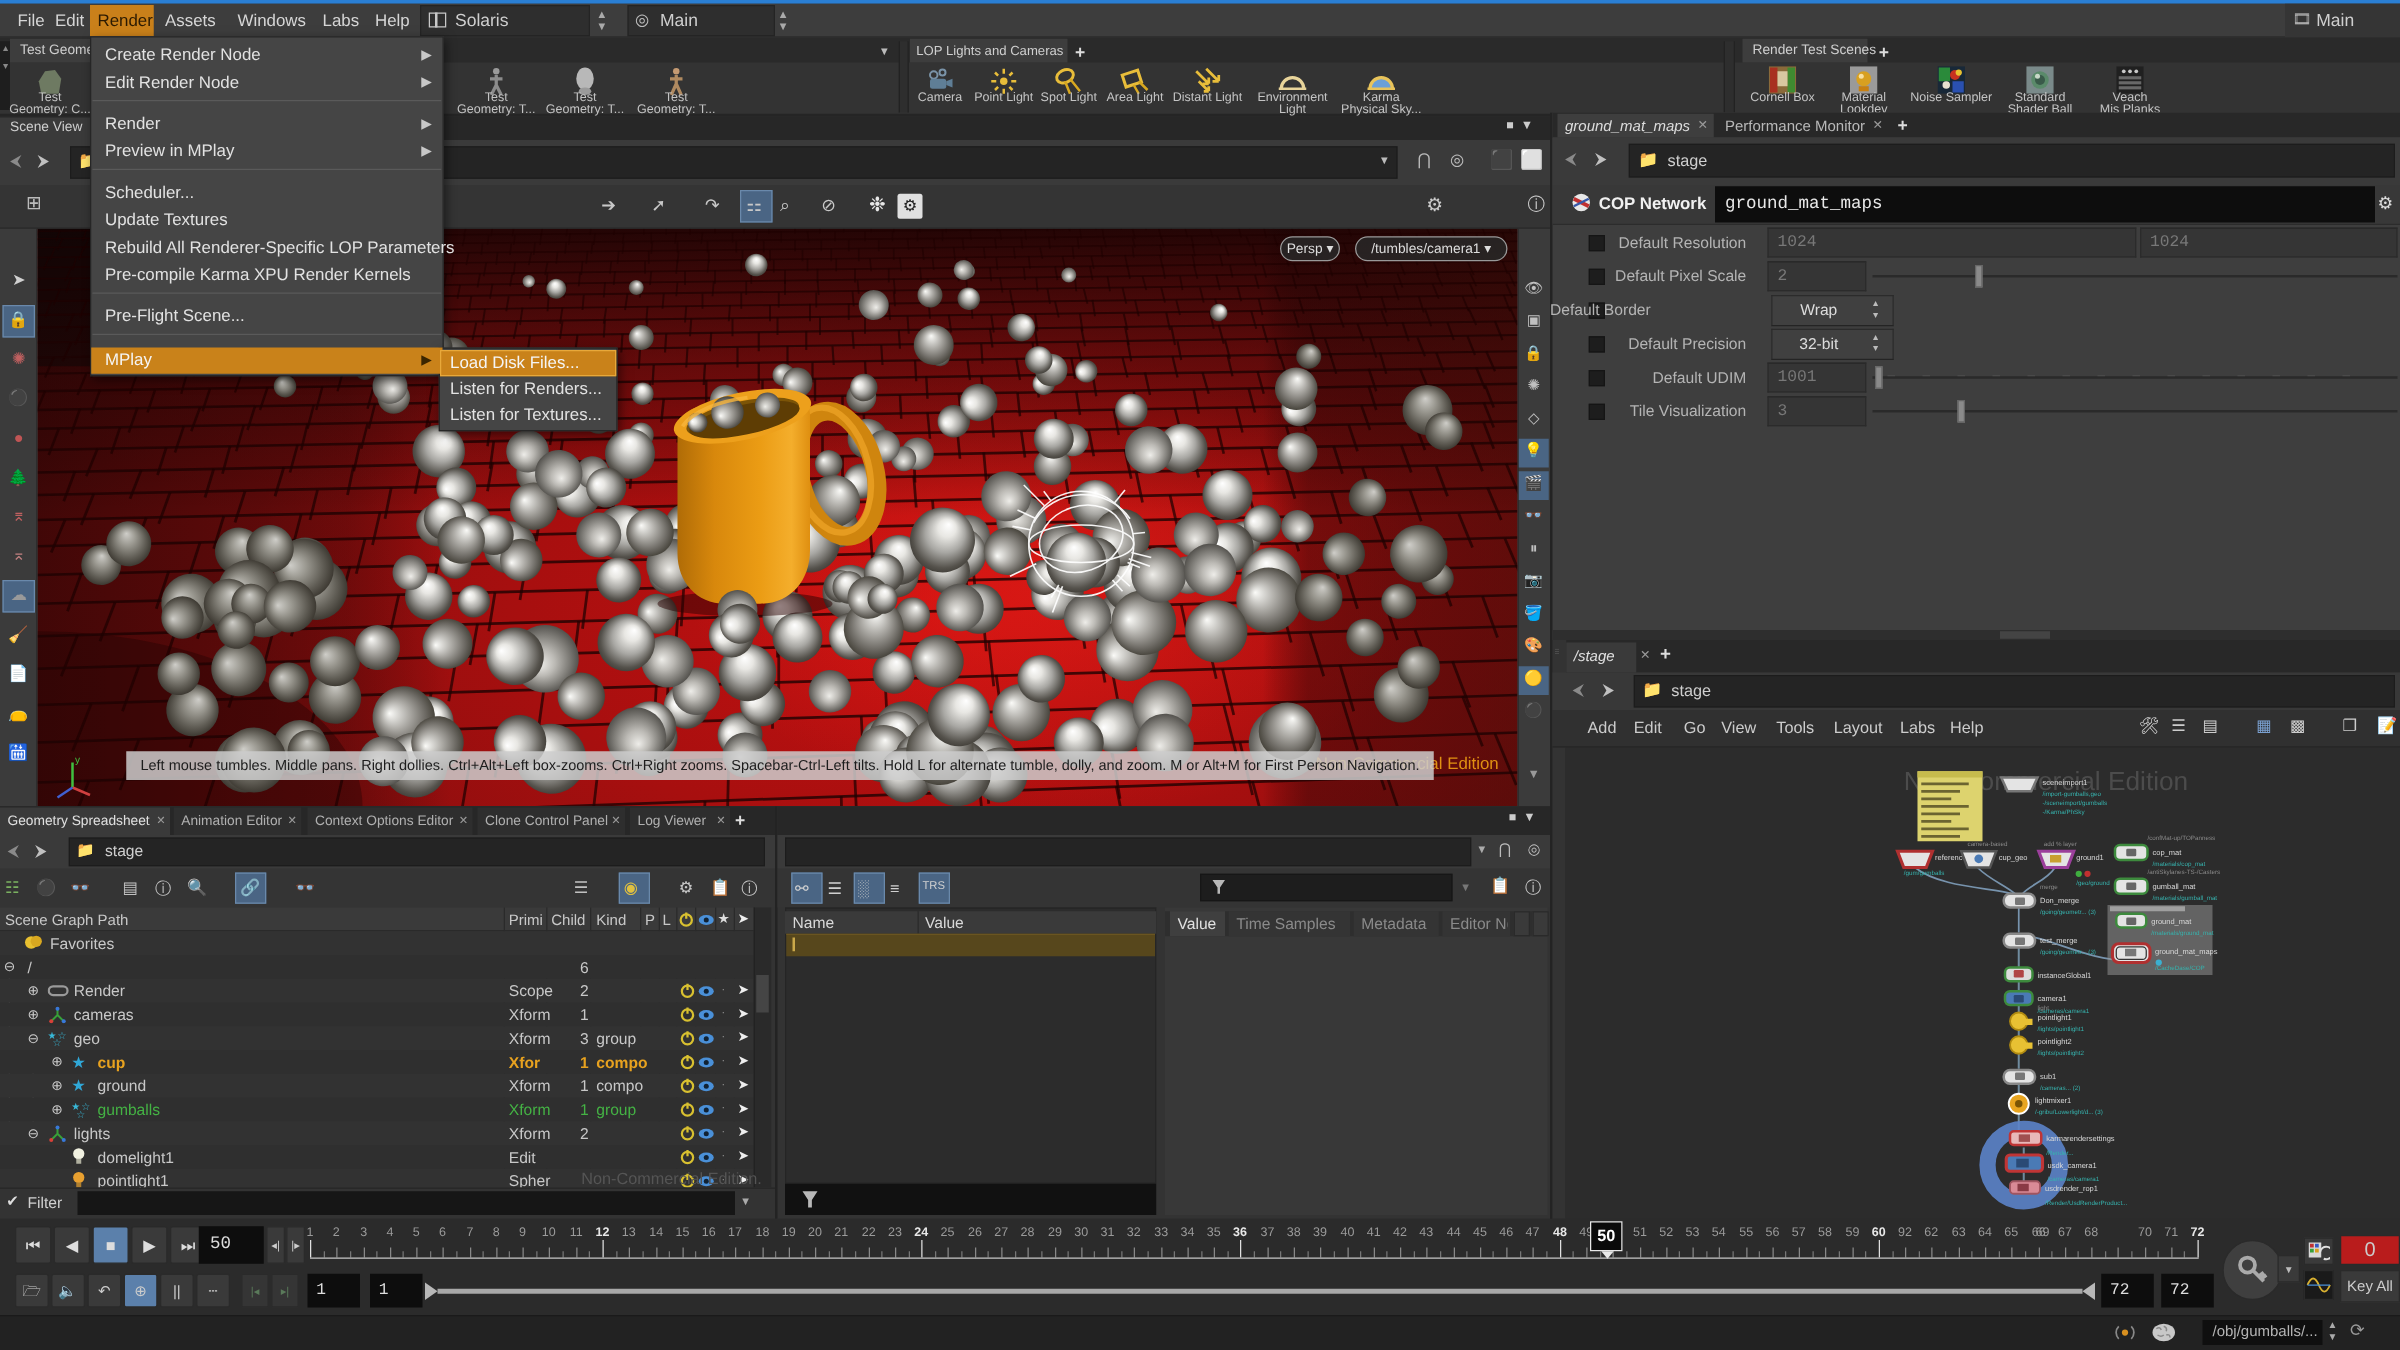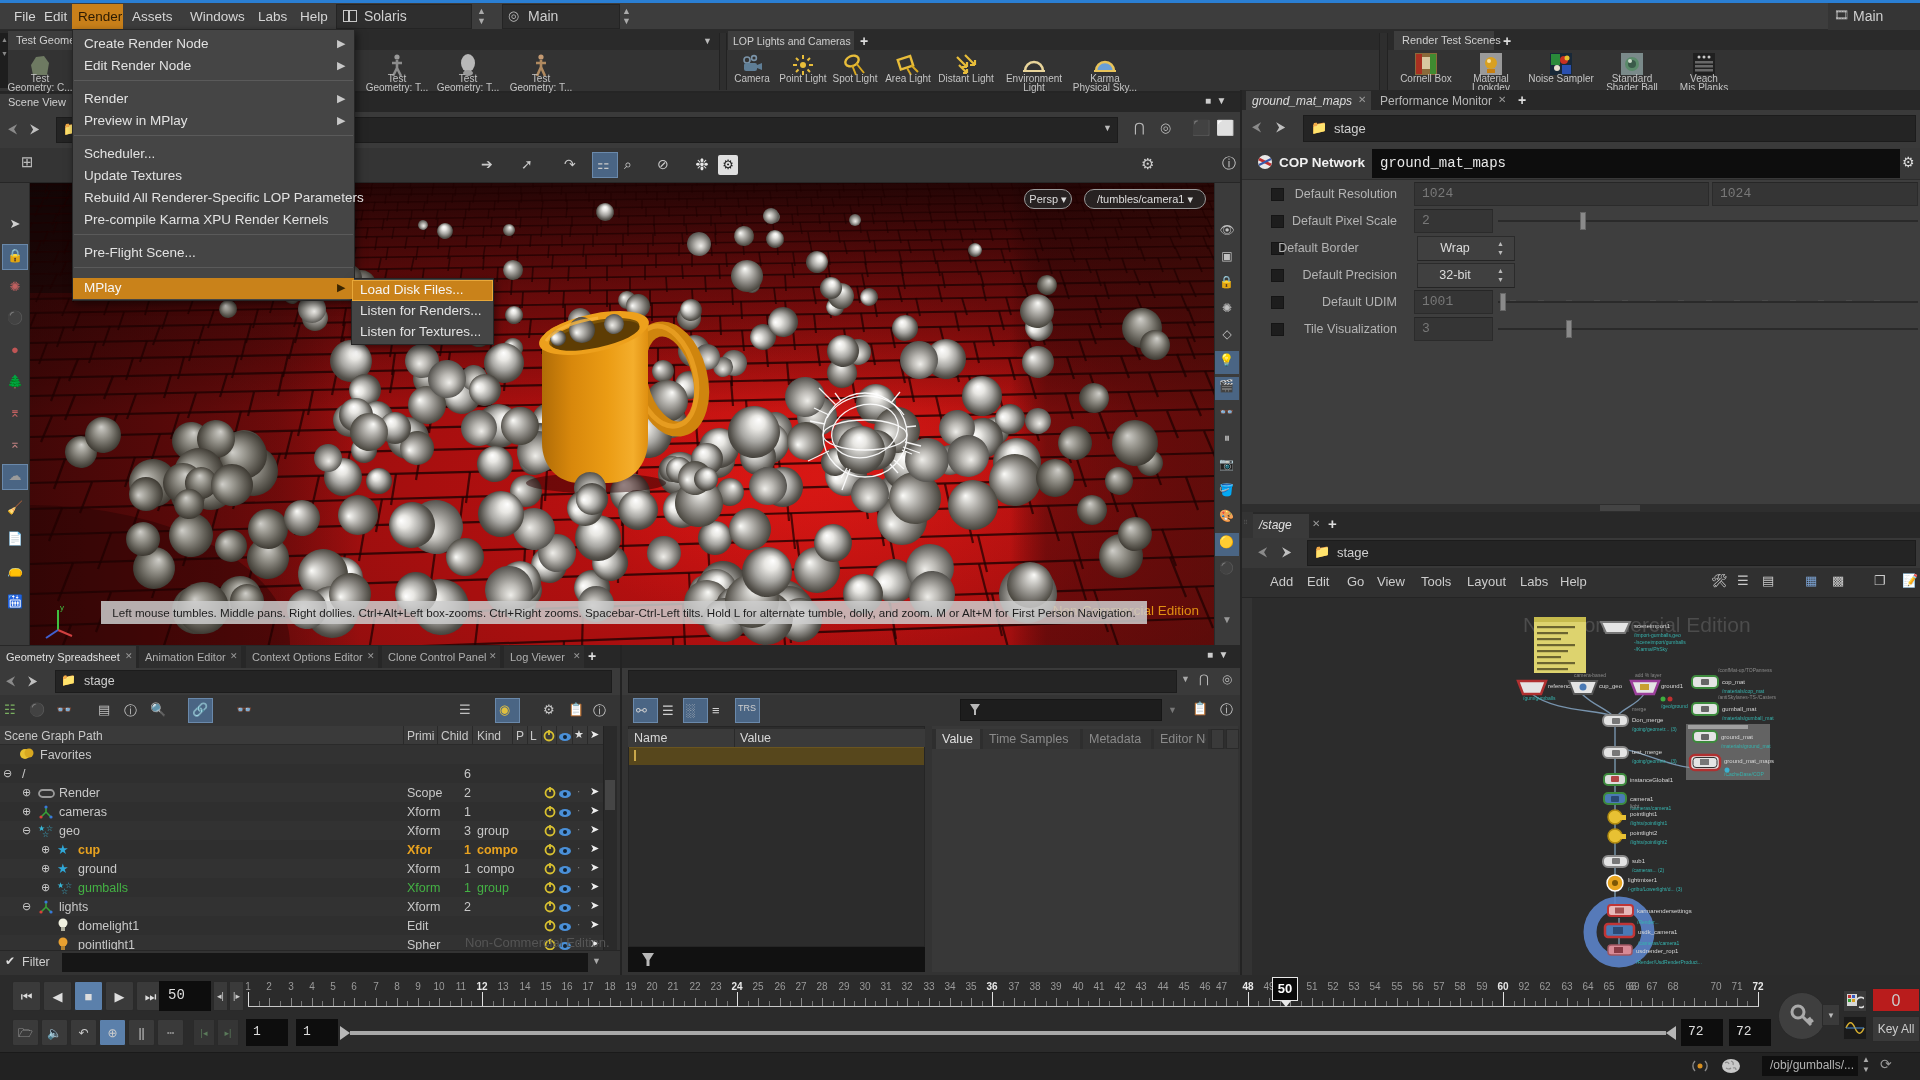--- a/index.html
+++ b/index.html
@@ -1487,21 +1487,21 @@
 <div class="abs" style="left:1422px;top:186px;font-family:'Liberation Mono',monospace;font-size:13px;color:#787878;position:absolute">1024</div>
 <div class="abs" style="left:1712px;top:182px;width:206px;height:24px;background:#353535;border:1px solid #2b2b2b;border-top-color:#262626"></div>
 <div class="abs" style="left:1720px;top:186px;font-family:'Liberation Mono',monospace;font-size:13px;color:#787878;position:absolute">1024</div>
 <div class="abs" style="left:1271px;top:215px;width:13px;height:13px;background:#1d1d1d;border:1px solid #151515"></div>
 <div class="abs" style="left:1240px;top:214px;width:157px;text-align:right;font-size:12.5px;color:#b4b4b4;white-space:nowrap;position:absolute">Default Pixel Scale</div>
 <div class="abs" style="left:1414px;top:209px;width:79px;height:24px;background:#353535;border:1px solid #2b2b2b;border-top-color:#262626"></div>
 <div class="abs" style="left:1422px;top:213px;font-family:'Liberation Mono',monospace;font-size:13px;color:#787878;position:absolute">2</div>
 <div class="abs" style="left:1498px;top:220px;width:420px;height:2px;background:#2a2a2a"></div>
 <div class="abs" style="left:1580px;top:212px;width:6px;height:18px;background:#8a8a8a;border:1px solid #666"></div>
 <div class="abs" style="left:1271px;top:242px;width:13px;height:13px;background:#1d1d1d;border:1px solid #151515"></div>
-<div class="abs" style="left:1240px;top:241px;width:157px;text-align:center;font-size:12.5px;color:#b4b4b4;white-space:nowrap;position:absolute">Default Border</div>
+<div class="abs" style="left:1240px;top:241px;width:157px;text-align:left;font-size:12.5px;color:#b4b4b4;white-space:nowrap;position:absolute">Default Border</div>
 <div class="abs" style="left:1417px;top:236px;width:98px;height:25px;background:#404040;border:1px solid #2b2b2b;border-bottom-color:#242424"></div>
 <div class="abs" style="left:1417px;top:241px;width:76px;text-align:center;font-size:12.5px;color:#dcdcdc;position:absolute">Wrap</div>
 <div class="abs" style="left:1497px;top:239px;font-size:7px;color:#bbb;line-height:9px;position:absolute">▲<br>▼</div>
 <div class="abs" style="left:1271px;top:269px;width:13px;height:13px;background:#1d1d1d;border:1px solid #151515"></div>
 <div class="abs" style="left:1240px;top:268px;width:157px;text-align:right;font-size:12.5px;color:#b4b4b4;white-space:nowrap;position:absolute">Default Precision</div>
 <div class="abs" style="left:1417px;top:263px;width:98px;height:25px;background:#404040;border:1px solid #2b2b2b;border-bottom-color:#242424"></div>
 <div class="abs" style="left:1417px;top:268px;width:76px;text-align:center;font-size:12.5px;color:#dcdcdc;position:absolute">32-bit</div>
 <div class="abs" style="left:1497px;top:266px;font-size:7px;color:#bbb;line-height:9px;position:absolute">▲<br>▼</div>
 <div class="abs" style="left:1271px;top:296px;width:13px;height:13px;background:#1d1d1d;border:1px solid #151515"></div>
 <div class="abs" style="left:1240px;top:295px;width:157px;text-align:right;font-size:12.5px;color:#b4b4b4;white-space:nowrap;position:absolute">Default UDIM</div>
@@ -2128,21 +2128,21 @@
     <div style="position:absolute;left:1152px;top:26px;width:1px;height:5px;background:#777"></div>
     <div style="position:absolute;left:1153px;top:6px;width:20px;text-align:center;font-size:10px;color:#9a9a9a;font-weight:normal">44</div>
     <div style="position:absolute;left:1163px;top:23px;width:1px;height:8px;background:#888"></div>
     <div style="position:absolute;left:1173px;top:26px;width:1px;height:5px;background:#777"></div>
     <div style="position:absolute;left:1174px;top:6px;width:20px;text-align:center;font-size:10px;color:#9a9a9a;font-weight:normal">45</div>
     <div style="position:absolute;left:1184px;top:23px;width:1px;height:8px;background:#888"></div>
     <div style="position:absolute;left:1194px;top:26px;width:1px;height:5px;background:#777"></div>
     <div style="position:absolute;left:1195px;top:6px;width:20px;text-align:center;font-size:10px;color:#9a9a9a;font-weight:normal">46</div>
     <div style="position:absolute;left:1205px;top:23px;width:1px;height:8px;background:#888"></div>
     <div style="position:absolute;left:1216px;top:26px;width:1px;height:5px;background:#777"></div>
-    <div style="position:absolute;left:1216px;top:6px;width:20px;text-align:left;font-size:10px;color:#9a9a9a;font-weight:normal">47</div>
+    <div style="position:absolute;left:1216px;top:6px;width:20px;text-align:center;font-size:10px;color:#9a9a9a;font-weight:normal">47</div>
     <div style="position:absolute;left:1226px;top:23px;width:1px;height:8px;background:#888"></div>
     <div style="position:absolute;left:1237px;top:26px;width:1px;height:5px;background:#777"></div>
     <div style="position:absolute;left:1238px;top:6px;width:20px;text-align:center;font-size:10px;color:#e8e8e8;font-weight:bold">48</div>
     <div style="position:absolute;left:1248px;top:17px;width:1px;height:14px;background:#e0e0e0"></div>
     <div style="position:absolute;left:1258px;top:26px;width:1px;height:5px;background:#777"></div>
     <div style="position:absolute;left:1259px;top:6px;width:20px;text-align:center;font-size:10px;color:#9a9a9a;font-weight:normal">49</div>
     <div style="position:absolute;left:1269px;top:23px;width:1px;height:8px;background:#888"></div>
     <div style="position:absolute;left:1280px;top:26px;width:1px;height:5px;background:#777"></div>
     <div style="position:absolute;left:1280px;top:6px;width:20px;text-align:center;font-size:10px;color:#9a9a9a;font-weight:normal">50</div>
     <div style="position:absolute;left:1290px;top:23px;width:1px;height:8px;background:#888"></div>

